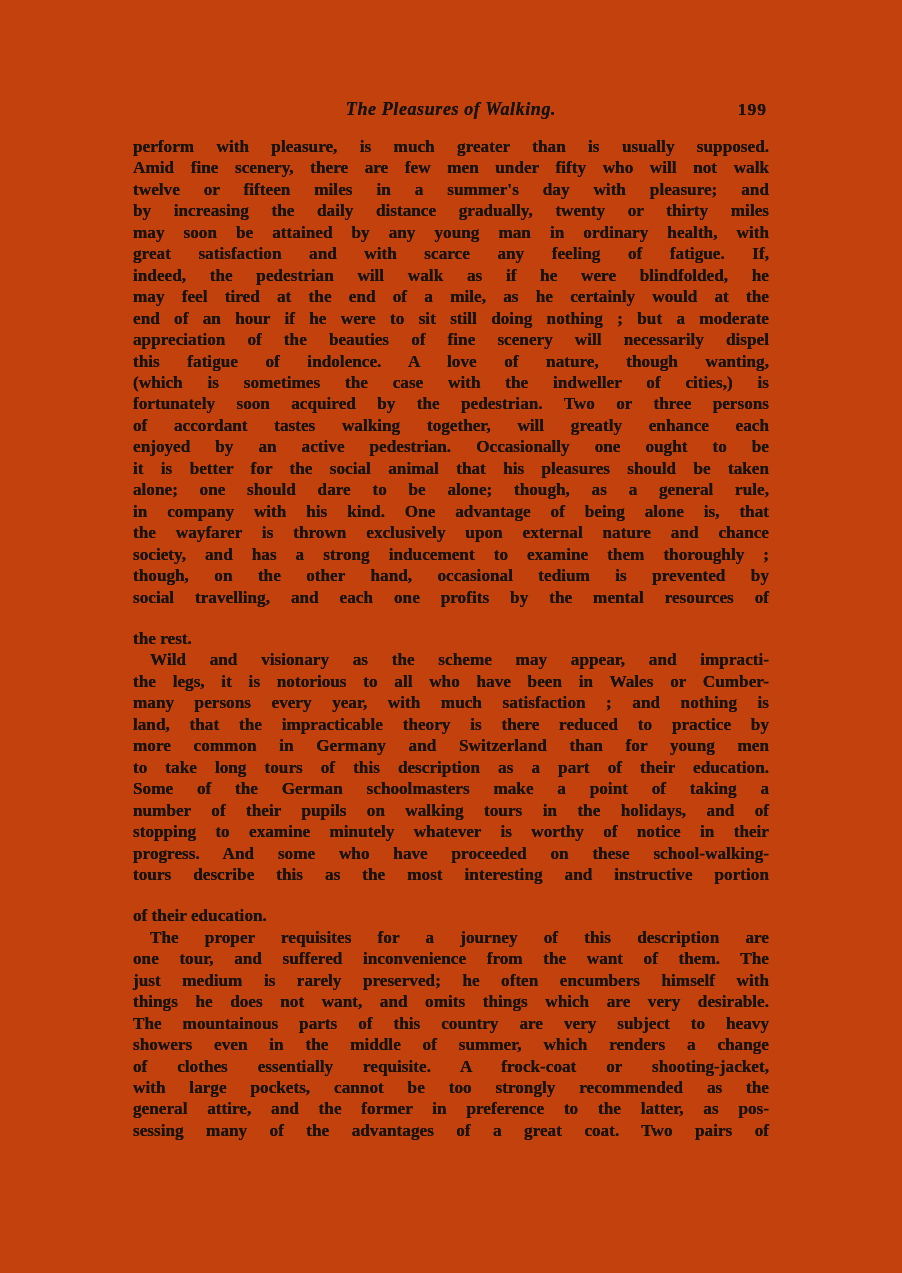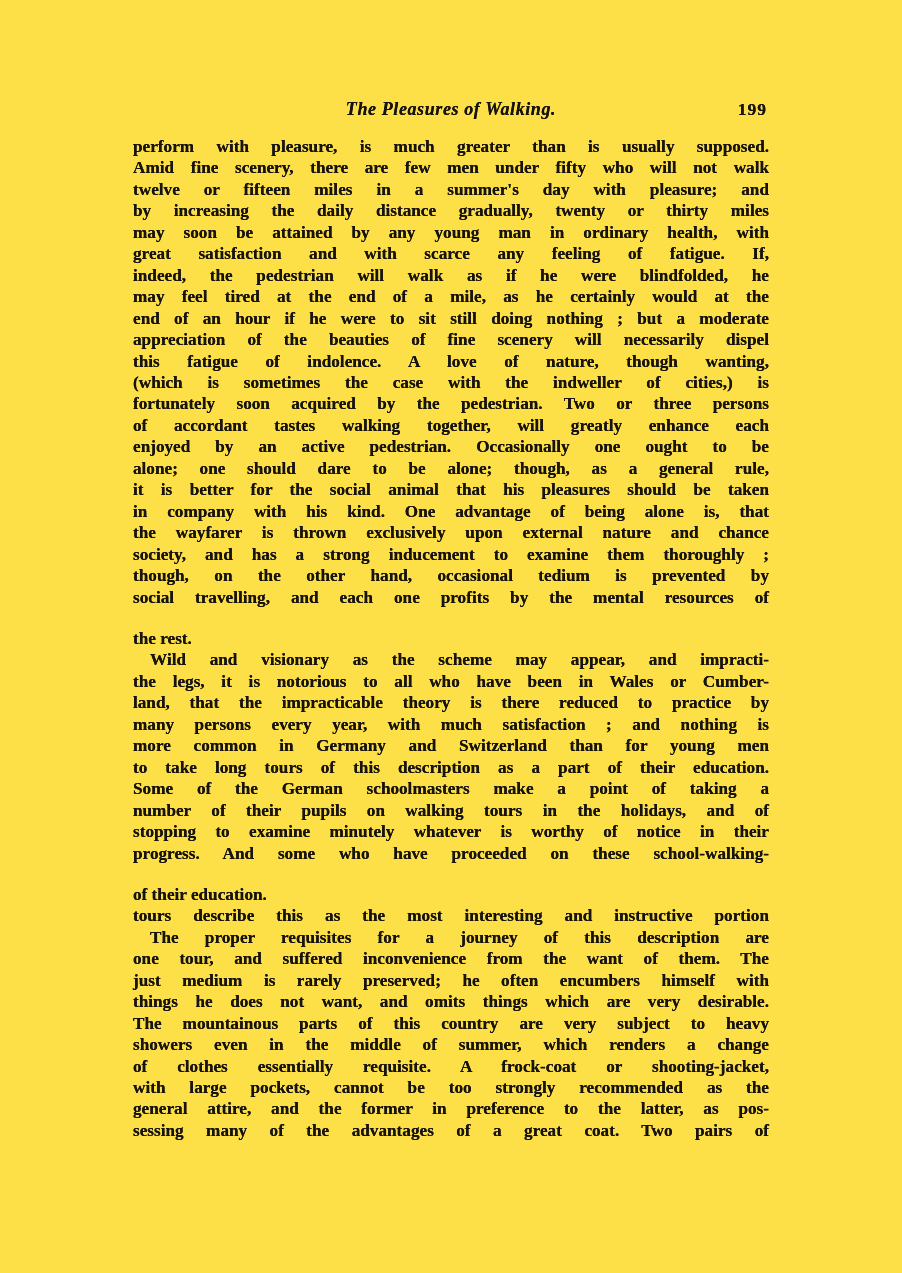--- a/index.html
+++ b/index.html
@@ -4,21 +4,21 @@
 <style>
   html, body {
     margin: 0;
     padding: 0;
     background: #ffffff;
   }
   .page {
     position: relative;
     width: 902px;
     height: 1273px;
-    background: #fde047;
+    background: #c2410c;
     overflow: hidden;
     font-family: "Liberation Serif", "DejaVu Serif", serif;
     color: #17130e;
   }
   
   .header {
     position: absolute;
     left: 133px;
     top: 99px;
     width: 636px;
@@ -94,42 +94,42 @@
         <div class="line">great satisfaction and with scarce any feeling of fatigue.  If,</div>
         <div class="line">indeed, the pedestrian will walk as if he were blindfolded, he</div>
         <div class="line">may feel tired at the end of a mile, as he certainly would at the</div>
         <div class="line">end of an hour if he were to sit still doing nothing ; but a moderate</div>
         <div class="line">appreciation of the beauties of fine scenery will necessarily dispel</div>
         <div class="line">this fatigue of indolence.  A love of nature, though wanting,</div>
         <div class="line">(which is sometimes the case with the indweller of cities,) is</div>
         <div class="line">fortunately soon acquired by the pedestrian.  Two or three persons</div>
         <div class="line">of accordant tastes walking together, will greatly enhance each</div>
         <div class="line">enjoyed by an active pedestrian.  Occasionally one ought to be</div>
+        <div class="line">it is better for the social animal that his pleasures should be taken</div>
         <div class="line">alone; one should dare to be alone; though, as a general rule,</div>
-        <div class="line">it is better for the social animal that his pleasures should be taken</div>
         <div class="line">in company with his kind.  One advantage of being alone is, that</div>
         <div class="line">the wayfarer is thrown exclusively upon external nature and chance</div>
         <div class="line">society, and has a strong inducement to examine them thoroughly ;</div>
         <div class="line">though, on the other hand, occasional tedium is prevented by</div>
         <div class="line">social travelling, and each one profits by the mental resources of</div>
         <div class="line lastline">the rest.</div>
       </div>
     <div class="para">
         <div class="line indent">Wild and visionary as the scheme may appear, and impracti-</div>
         <div class="line">the legs, it is notorious to all who have been in Wales or Cumber-</div>
+        <div class="line">many persons every year, with much satisfaction ; and nothing is</div>
         <div class="line">land, that the impracticable theory is there reduced to practice by</div>
-        <div class="line">many persons every year, with much satisfaction ; and nothing is</div>
         <div class="line">more common in Germany and Switzerland than for young men</div>
         <div class="line">to take long tours of this description as a part of their education.</div>
         <div class="line">Some of the German schoolmasters make a point of taking a</div>
         <div class="line">number of their pupils on walking tours in the holidays, and of</div>
         <div class="line">stopping to examine minutely whatever is worthy of notice in their</div>
         <div class="line">progress.  And some who have proceeded on these school-walking-</div>
+        <div class="line">tours describe this as the most interesting and instructive portion</div>
         <div class="line lastline">of their education.</div>
-        <div class="line">tours describe this as the most interesting and instructive portion</div>
       </div>
     <div class="para">
         <div class="line indent">The proper requisites for a journey of this description are</div>
         <div class="line">one tour, and suffered inconvenience from the want of them.  The</div>
         <div class="line">just medium is rarely preserved; he often encumbers himself with</div>
         <div class="line">things he does not want, and omits things which are very desirable.</div>
         <div class="line">The mountainous parts of this country are very subject to heavy</div>
         <div class="line">showers even in the middle of summer, which renders a change</div>
         <div class="line">of clothes essentially requisite.  A frock-coat or shooting-jacket,</div>
         <div class="line">with large pockets, cannot be too strongly recommended as the</div>

